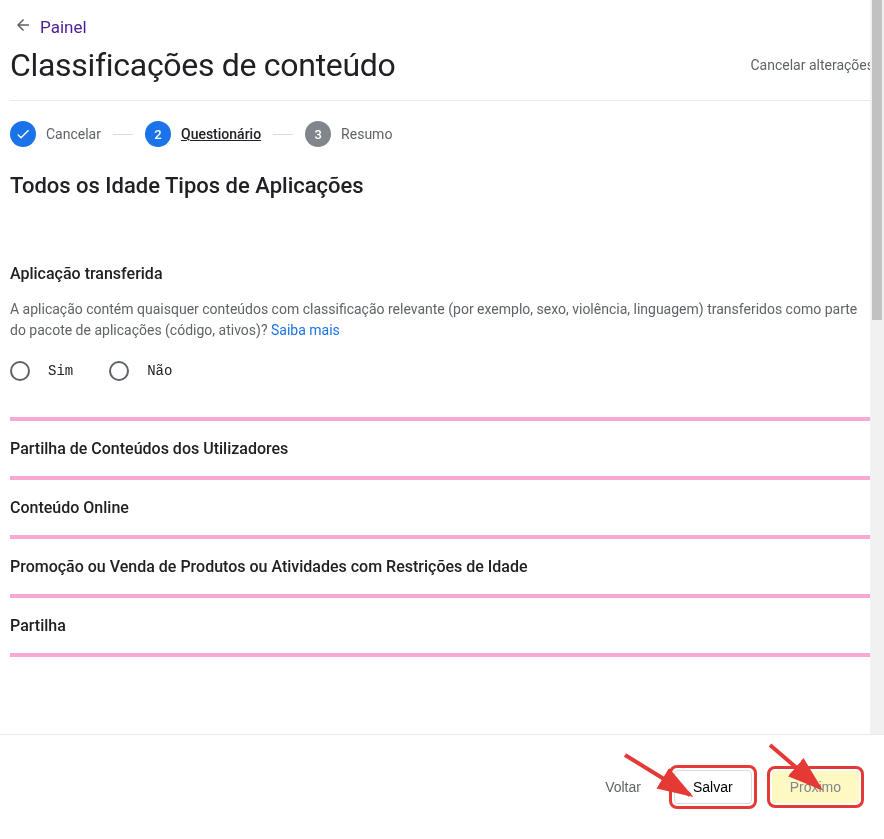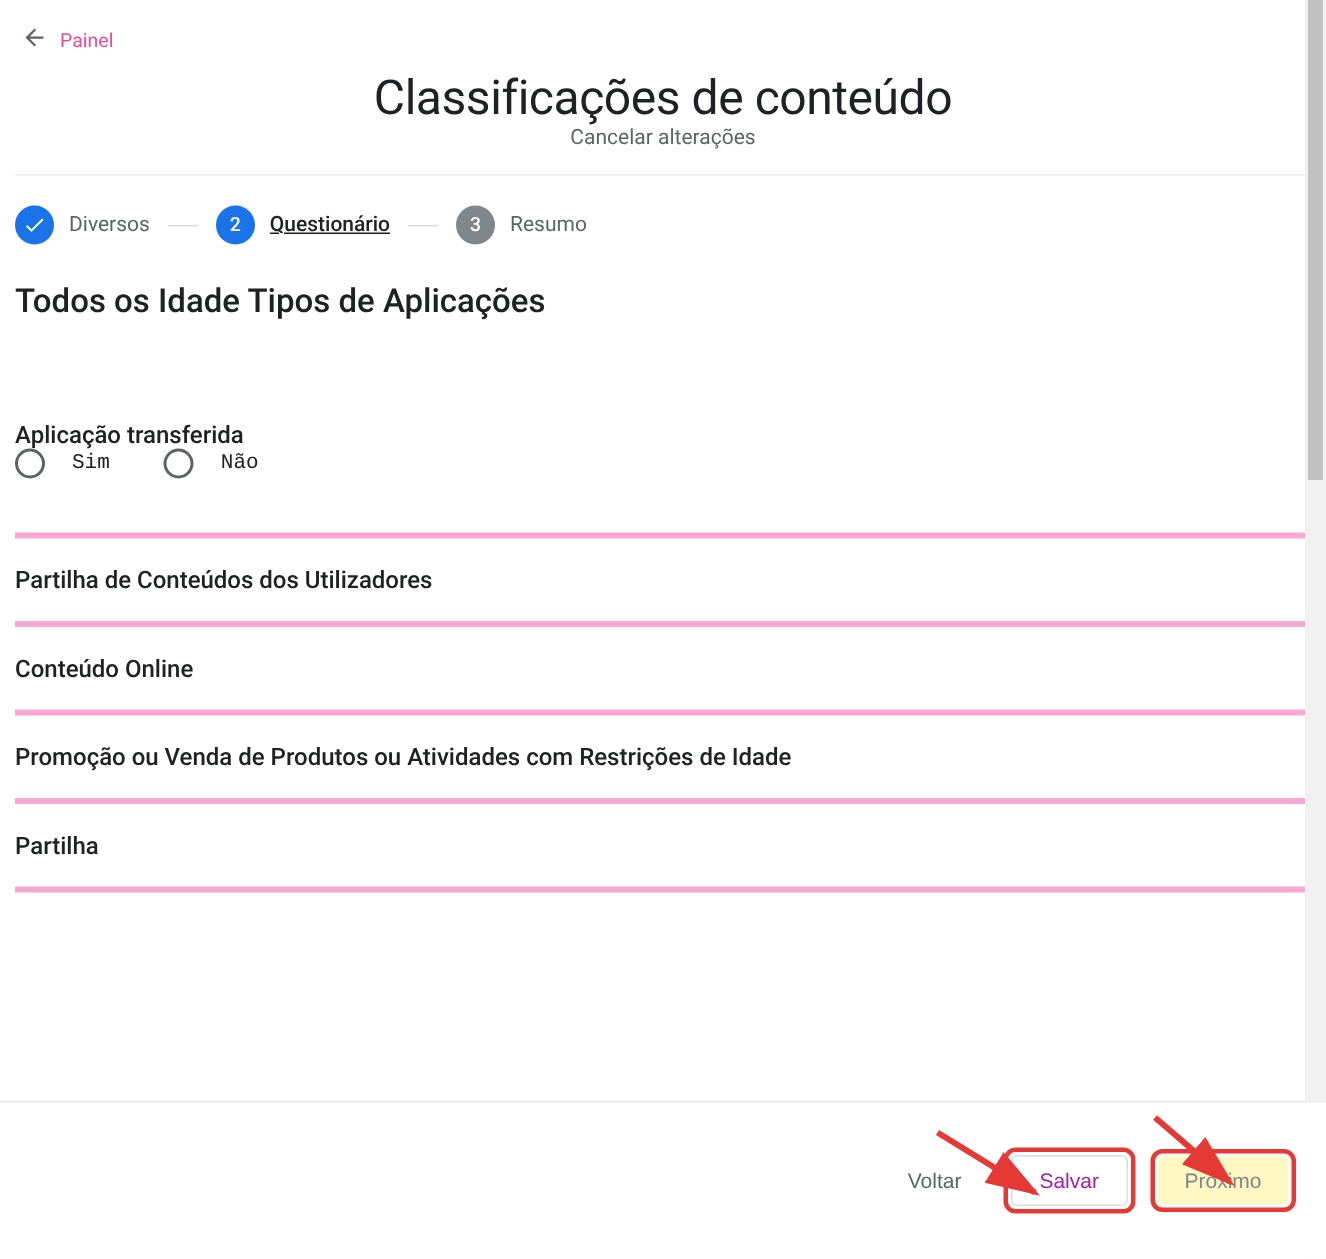--- a/index.html
+++ b/index.html
@@ -25,30 +25,29 @@
       gap: 8px;
       margin-bottom: 8px;
       padding-left: 4px;
     }
     .back-arrow svg {
       width: 18px;
       height: 18px;
       fill: #5f6368;
     }
     .breadcrumb-text {
-      font-size: 13px;
-      color: #ec4899;
+      font-size: 17px;
+      color: #4c1d95;
     }
     .header-row {
       display: flex;
       justify-content: space-between;
       align-items: center;
       padding-bottom: 16px;
       border-bottom: 1px solid #e8eaed;
-      flex-direction: column;
     }
     .page-title {
       font-size: 32px;
       font-weight: 400;
       color: #202124;
       letter-spacing: -0.3px;
     }
     .cancel-link {
       font-size: 14px;
       color: #5f6368;
@@ -175,21 +174,21 @@
       font-size: 14px;
       font-weight: 500;
       border-radius: 4px;
       cursor: pointer;
       border: none;
       background: transparent;
       color: #5f6368;
     }
     .btn-outlined {
       border: 1px solid #dadce0;
-      color: #a21caf;
+      color: #000000;
     }
     .btn-filled {
       background: #fef9c3;
       color: #80868b;
     }
     .highlight-box {
       border: 3px solid #e53935;
       border-radius: 8px;
       padding: 2px;
     }
@@ -240,38 +239,41 @@
     <span class="cancel-link">Cancelar alterações</span>
   </div>
 
   <div class="stepper">
     <div class="step">
       <div class="step-badge done">
         <svg viewBox="0 0 24 24">
             <path d="M9 16.17L4.83 12l-1.42 1.41L9 19 21 7l-1.41-1.41z"></path>
           </svg>
       </div>
-      <span class="step-label">Diversos</span>
+      <span class="step-label">Cancelar</span>
     </div>
     <div class="step-connector"></div>
     <div class="step current">
       <div class="step-badge current">2</div>
       <span class="step-label">Questionário</span>
     </div>
     <div class="step-connector"></div>
     <div class="step">
       <div class="step-badge pending">3</div>
       <span class="step-label">Resumo</span>
     </div>
   </div>
 
   <h2 class="subtitle">Todos os Idade Tipos de Aplicações</h2>
 
   <div class="section first">
     <div class="section-title">Aplicação transferida</div>
+    <div class="section-desc">
+      <span>A aplicação contém quaisquer conteúdos com classificação relevante (por exemplo, sexo, violência, linguagem) transferidos como parte do pacote de aplicações (código, ativos)? </span><span class="link">Saiba mais</span>
+    </div>
     <div class="radio-group">
       <div class="radio-option">
         <div class="radio-circle"></div>
         <span class="radio-label">Sim</span>
       </div>
       <div class="radio-option">
         <div class="radio-circle"></div>
         <span class="radio-label">Não</span>
       </div>
     </div>

